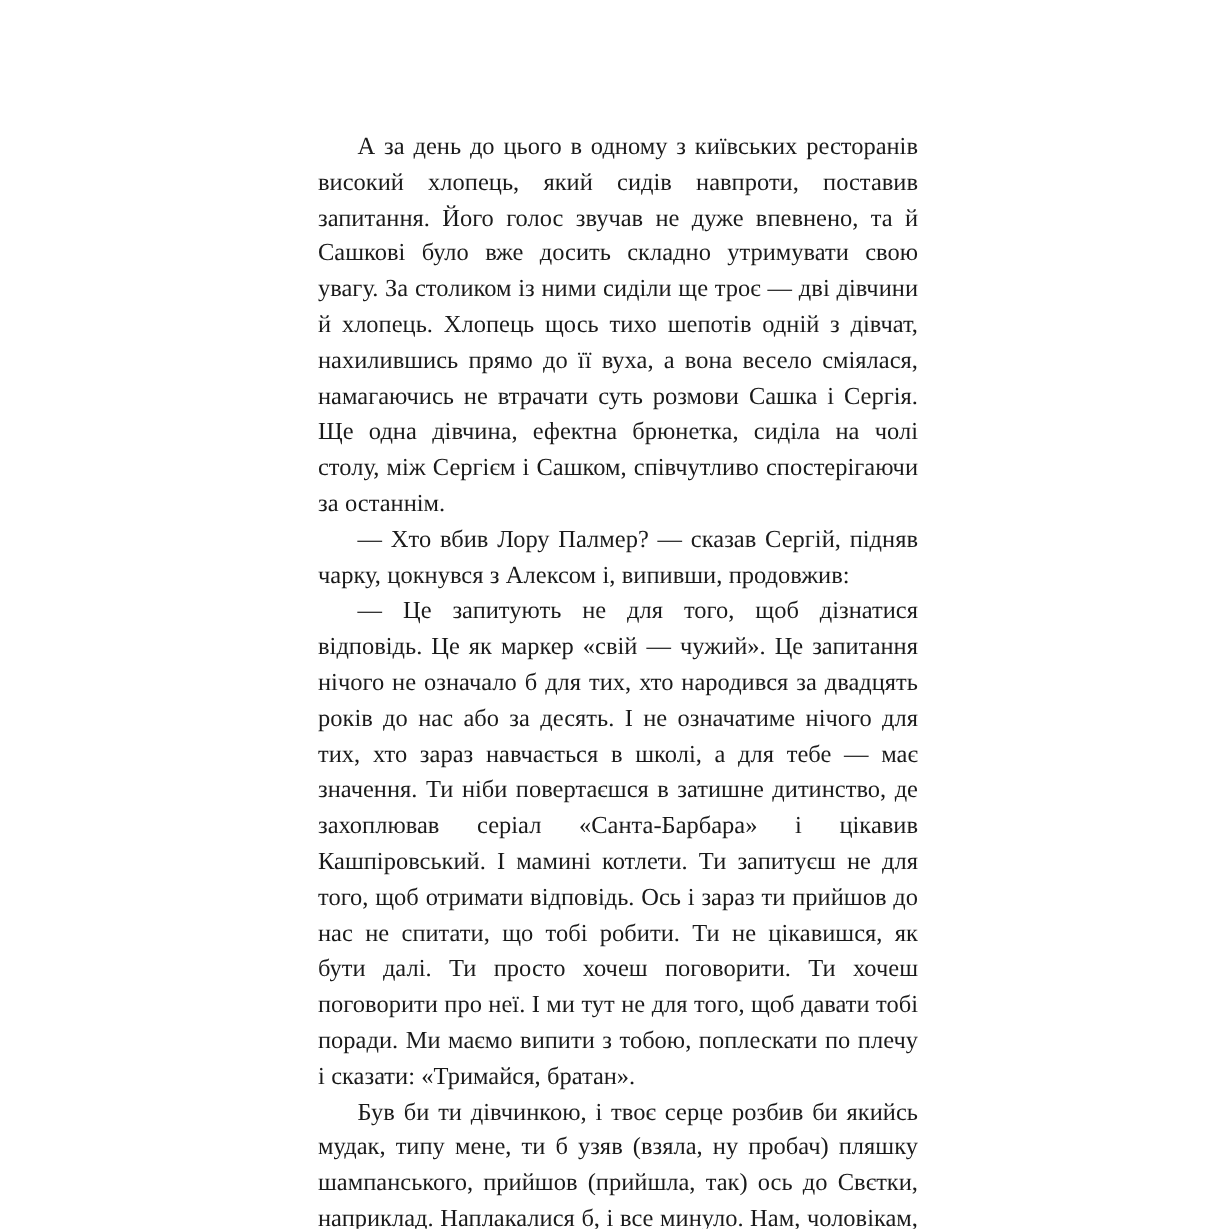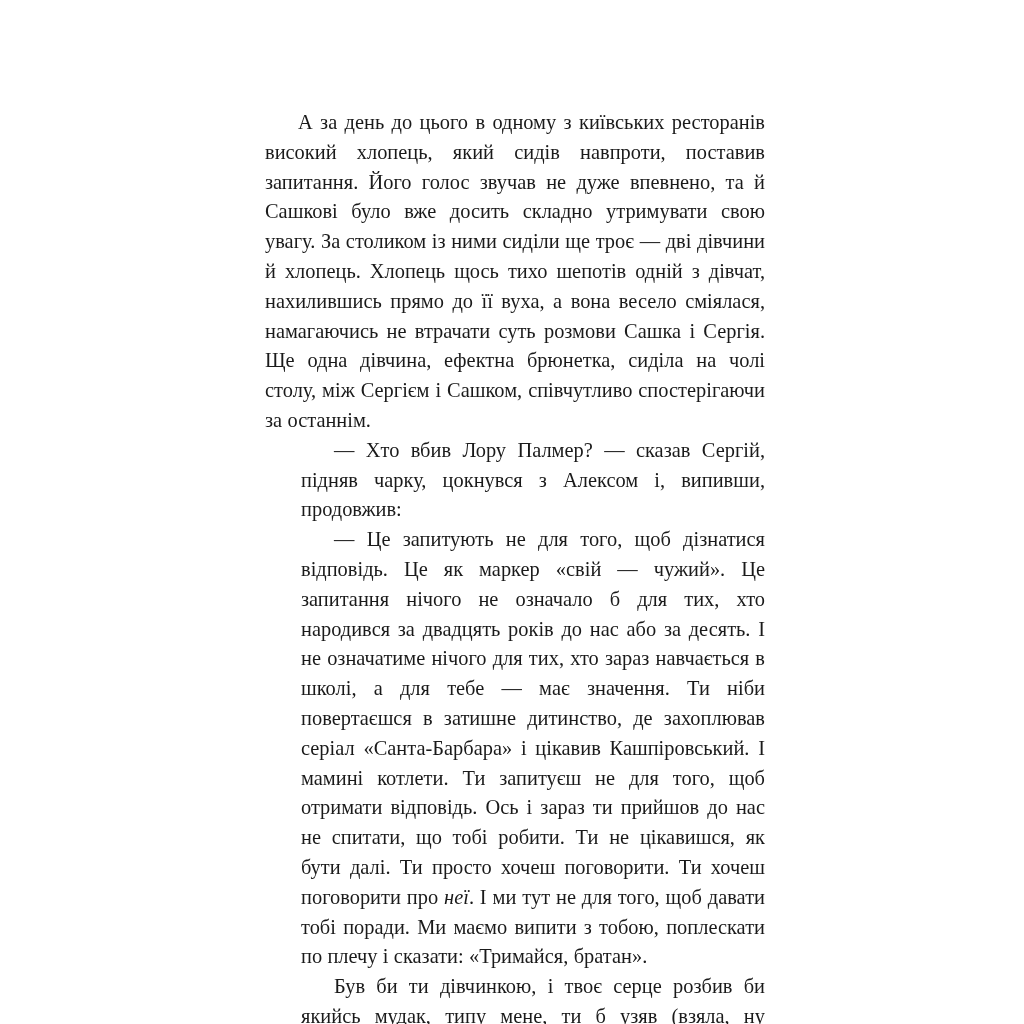--- a/index.html
+++ b/index.html
@@ -36,28 +36,26 @@
     text-align: justify;
     text-align-last: left;
     font-size: 20.4px;
     line-height: 29.8px;
     letter-spacing: 0.01px;
     word-spacing: 0.2px;
     hyphens: manual;
   }
   .para + .para {
     margin-top: 0;
-    margin-left: 36px;
   }
   .para.indent {
     text-indent: 33px;
   }
 
   .it {
-    font-style: italic;
   }
 
   #folio {
     position: absolute;
     left: 0;
     top: 932px;
     width: 1024px;
     text-align: center;
     font-size: 19px;
     line-height: 22px;

